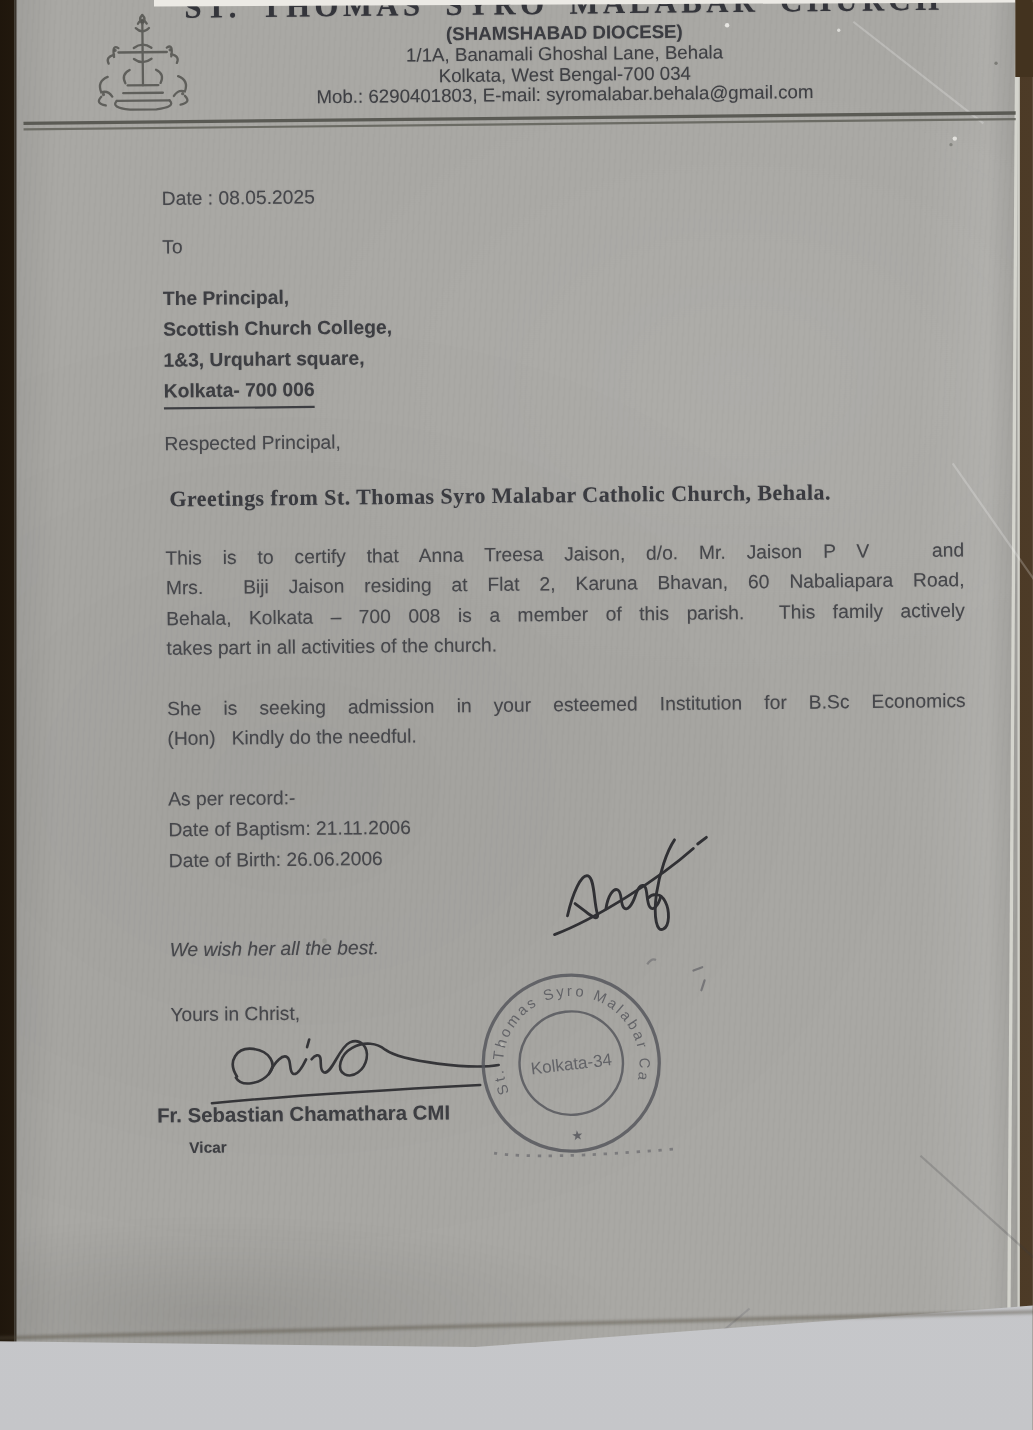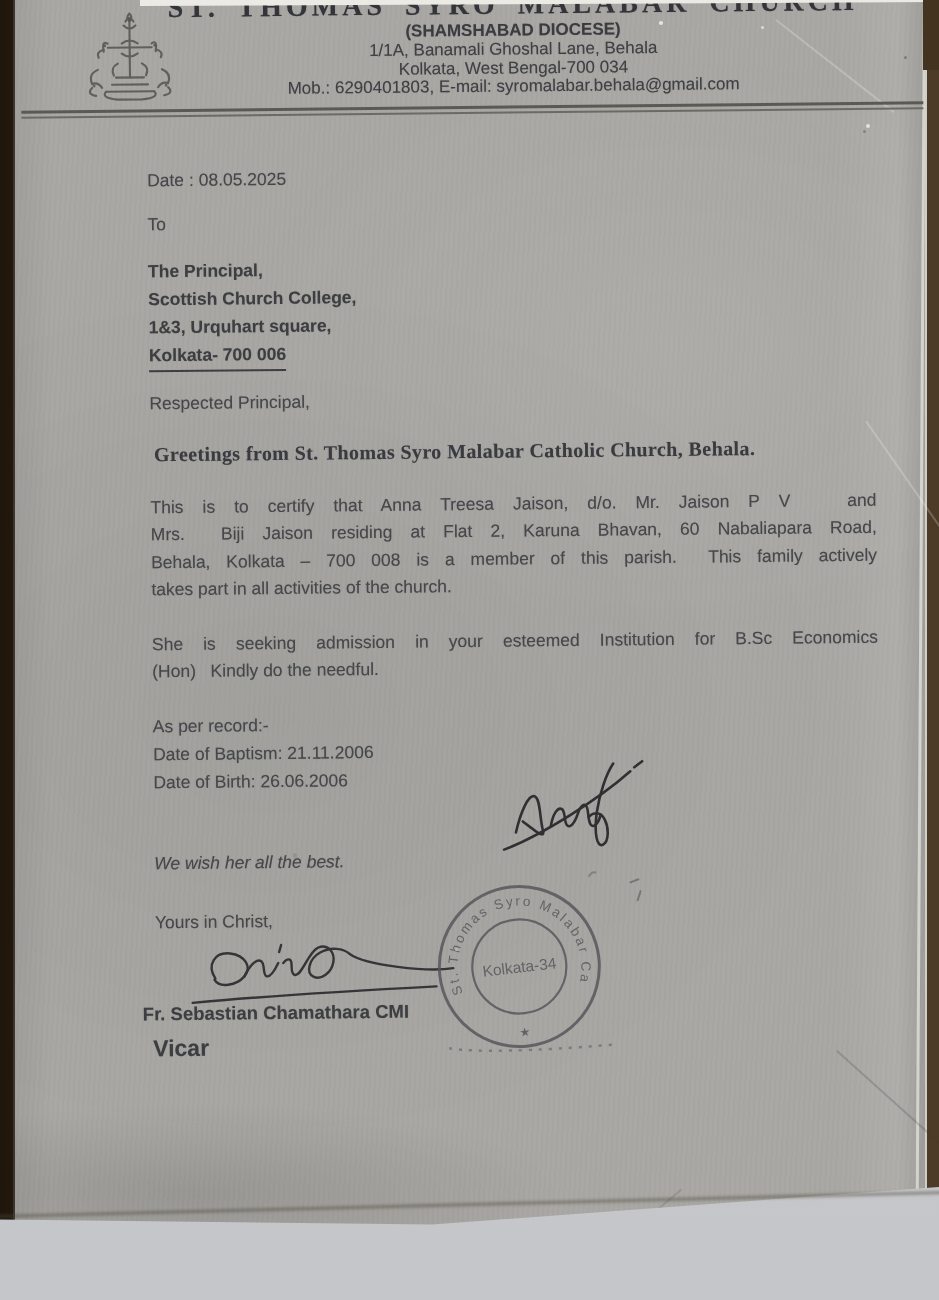--- a/index.html
+++ b/index.html
@@ -133,21 +133,21 @@
     </div>
 
     <div class="t body-fs" style="left:152px;top:713px;">As per record:-</div>
     <div class="t body-fs" style="left:152px;top:741px;">Date of Baptism: 21.11.2006</div>
     <div class="t body-fs" style="left:152px;top:769px;">Date of Birth: 26.06.2006</div>
 
     <div class="t body-fs ital" style="left:152px;top:850px;">We wish her all the best.</div>
     <div class="t body-fs" style="left:152px;top:909px;">Yours in Christ,</div>
 
     <div class="t bold-ink" style="left:139px;top:1000px;font-size:18.5px;">Fr. Sebastian Chamathara CMI</div>
-    <div class="t bold-ink" style="left:149px;top:1032px;font-size:23px;">Vicar</div>
+    <div class="t bold-ink" style="left:168px;top:1032px;font-size:14px;">Vicar</div>
 
     <svg class="ovl" width="939" height="1300" viewBox="0 0 939 1300">
 
       <g stroke="#27272b" stroke-width="2.6" fill="none" stroke-linecap="round" opacity=".92">
         <path d="M514 833 C519 812 527 795 533 797 C539 799 538 820 541 831 C543 838 537 835 530 829 L521 822"></path>
         <path d="M549 827 C551 815 556 808 560 810 C564 812 562 822 565 826 C568 830 573 824 576 815 C579 806 583 804 585 808 C587 812 586 822 589 826 C592 830 597 824 599 816"></path>
         <path d="M612 765 C605 775 598 795 595 814 C592 836 595 849 601 846 C607 843 607 829 603 821 C599 813 592 813 587 818"></path>
         <path d="M502 850 C540 836 598 800 629 773"></path>
         <path d="M633 769 L641 763"></path>
       </g>

